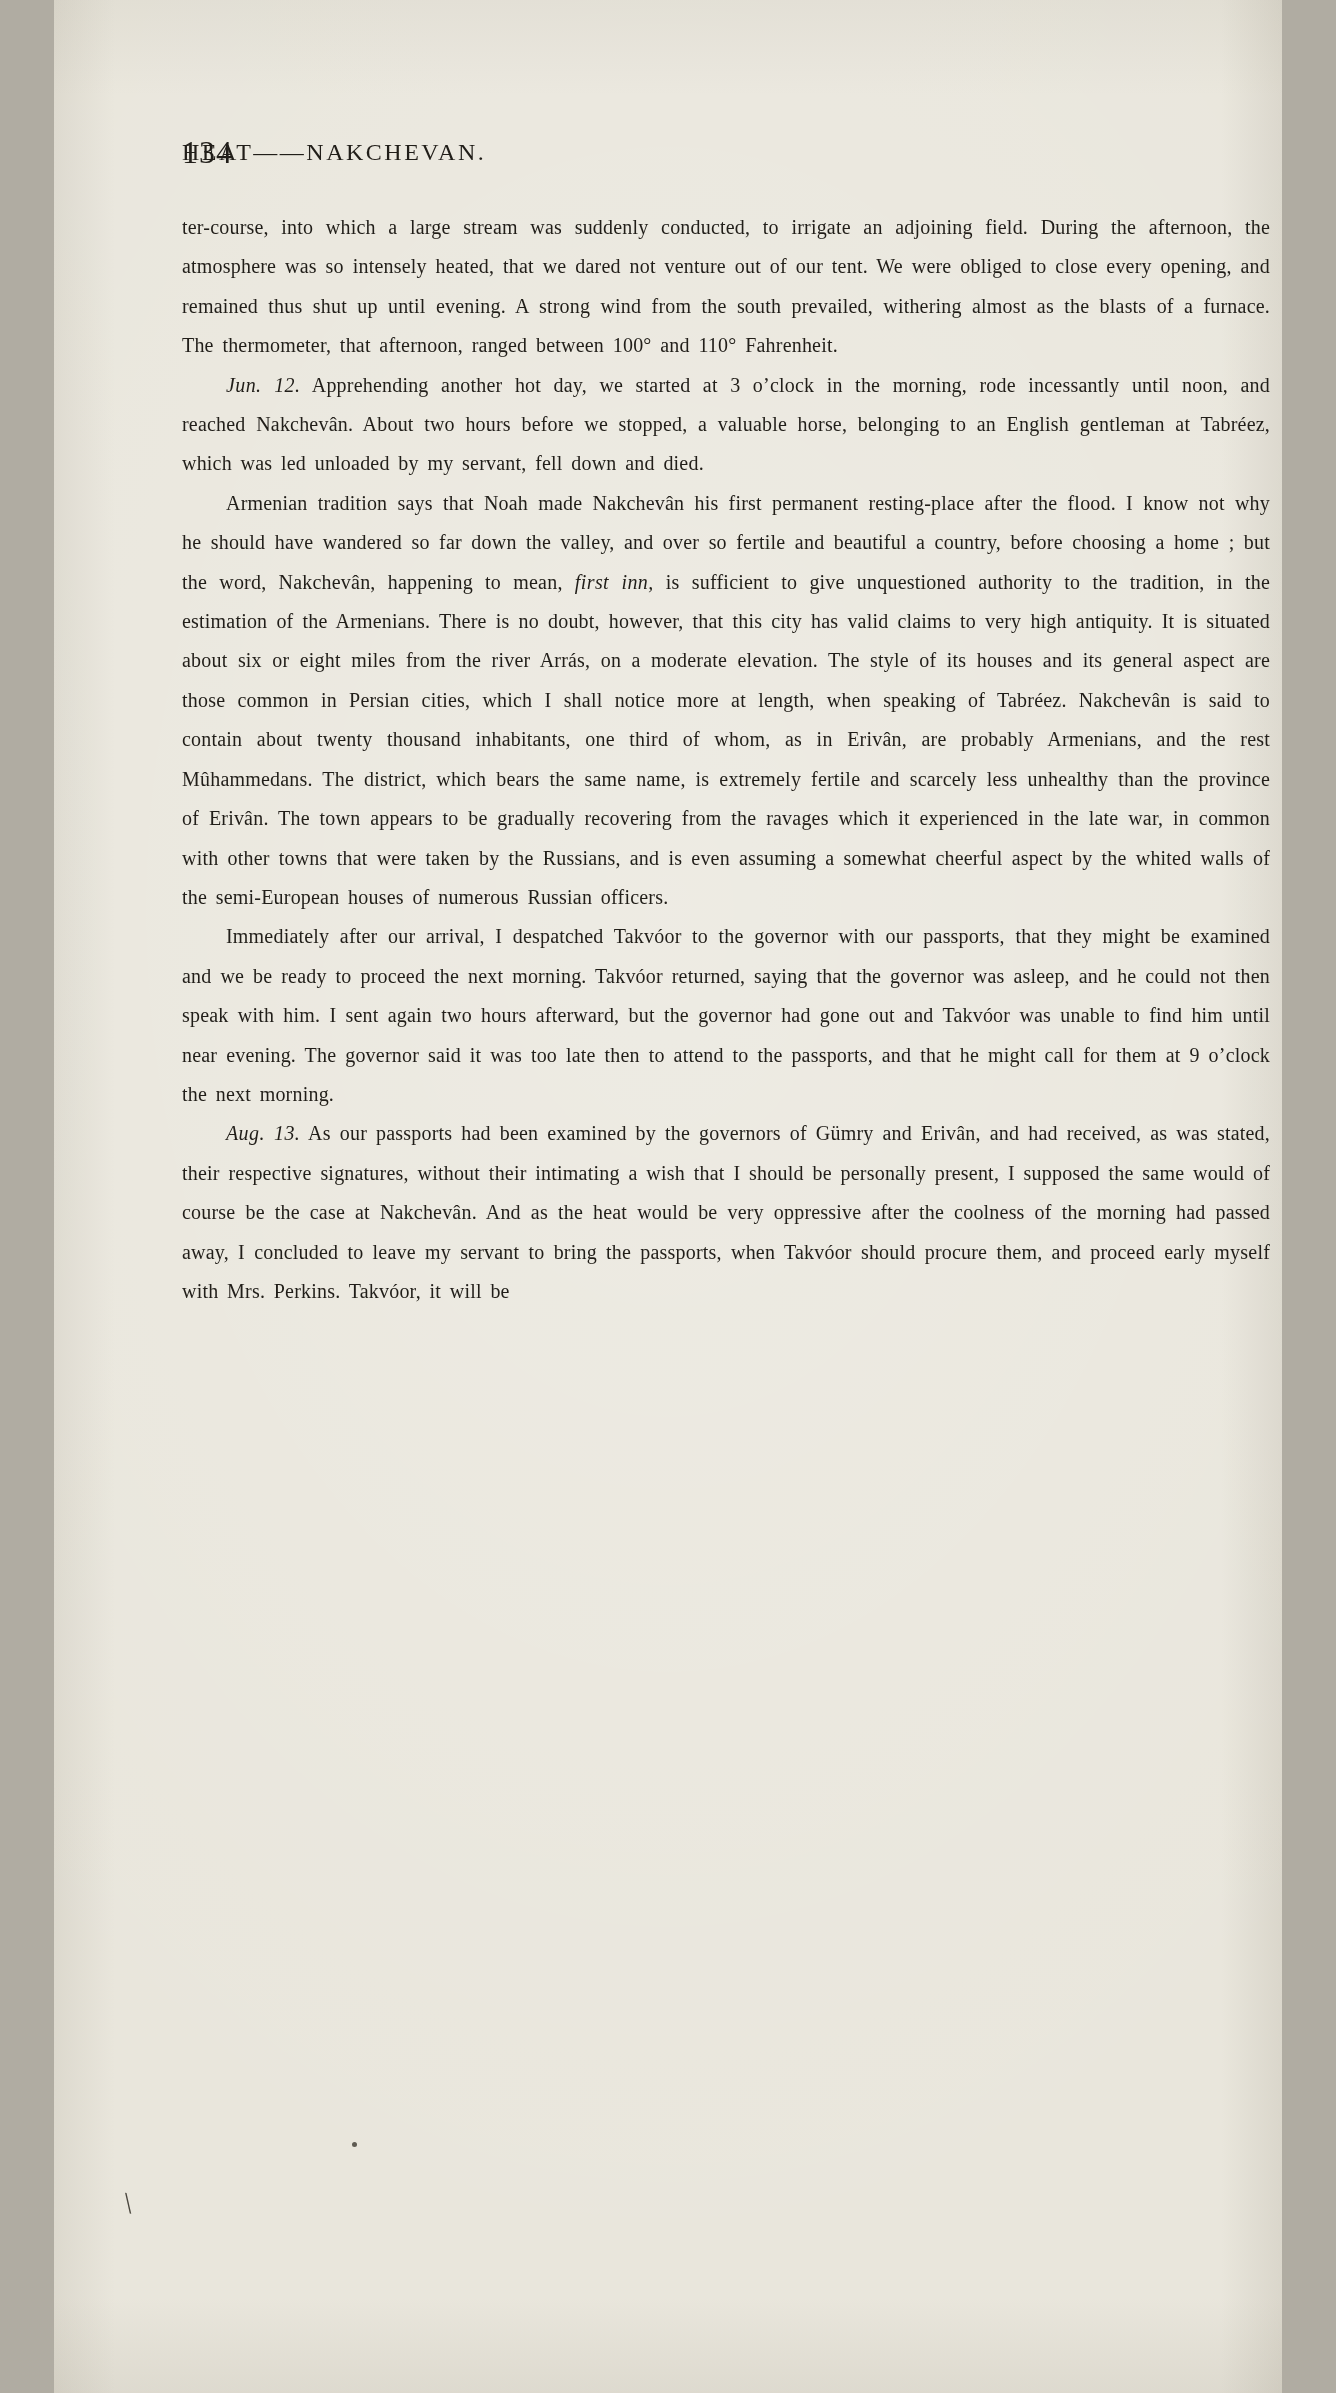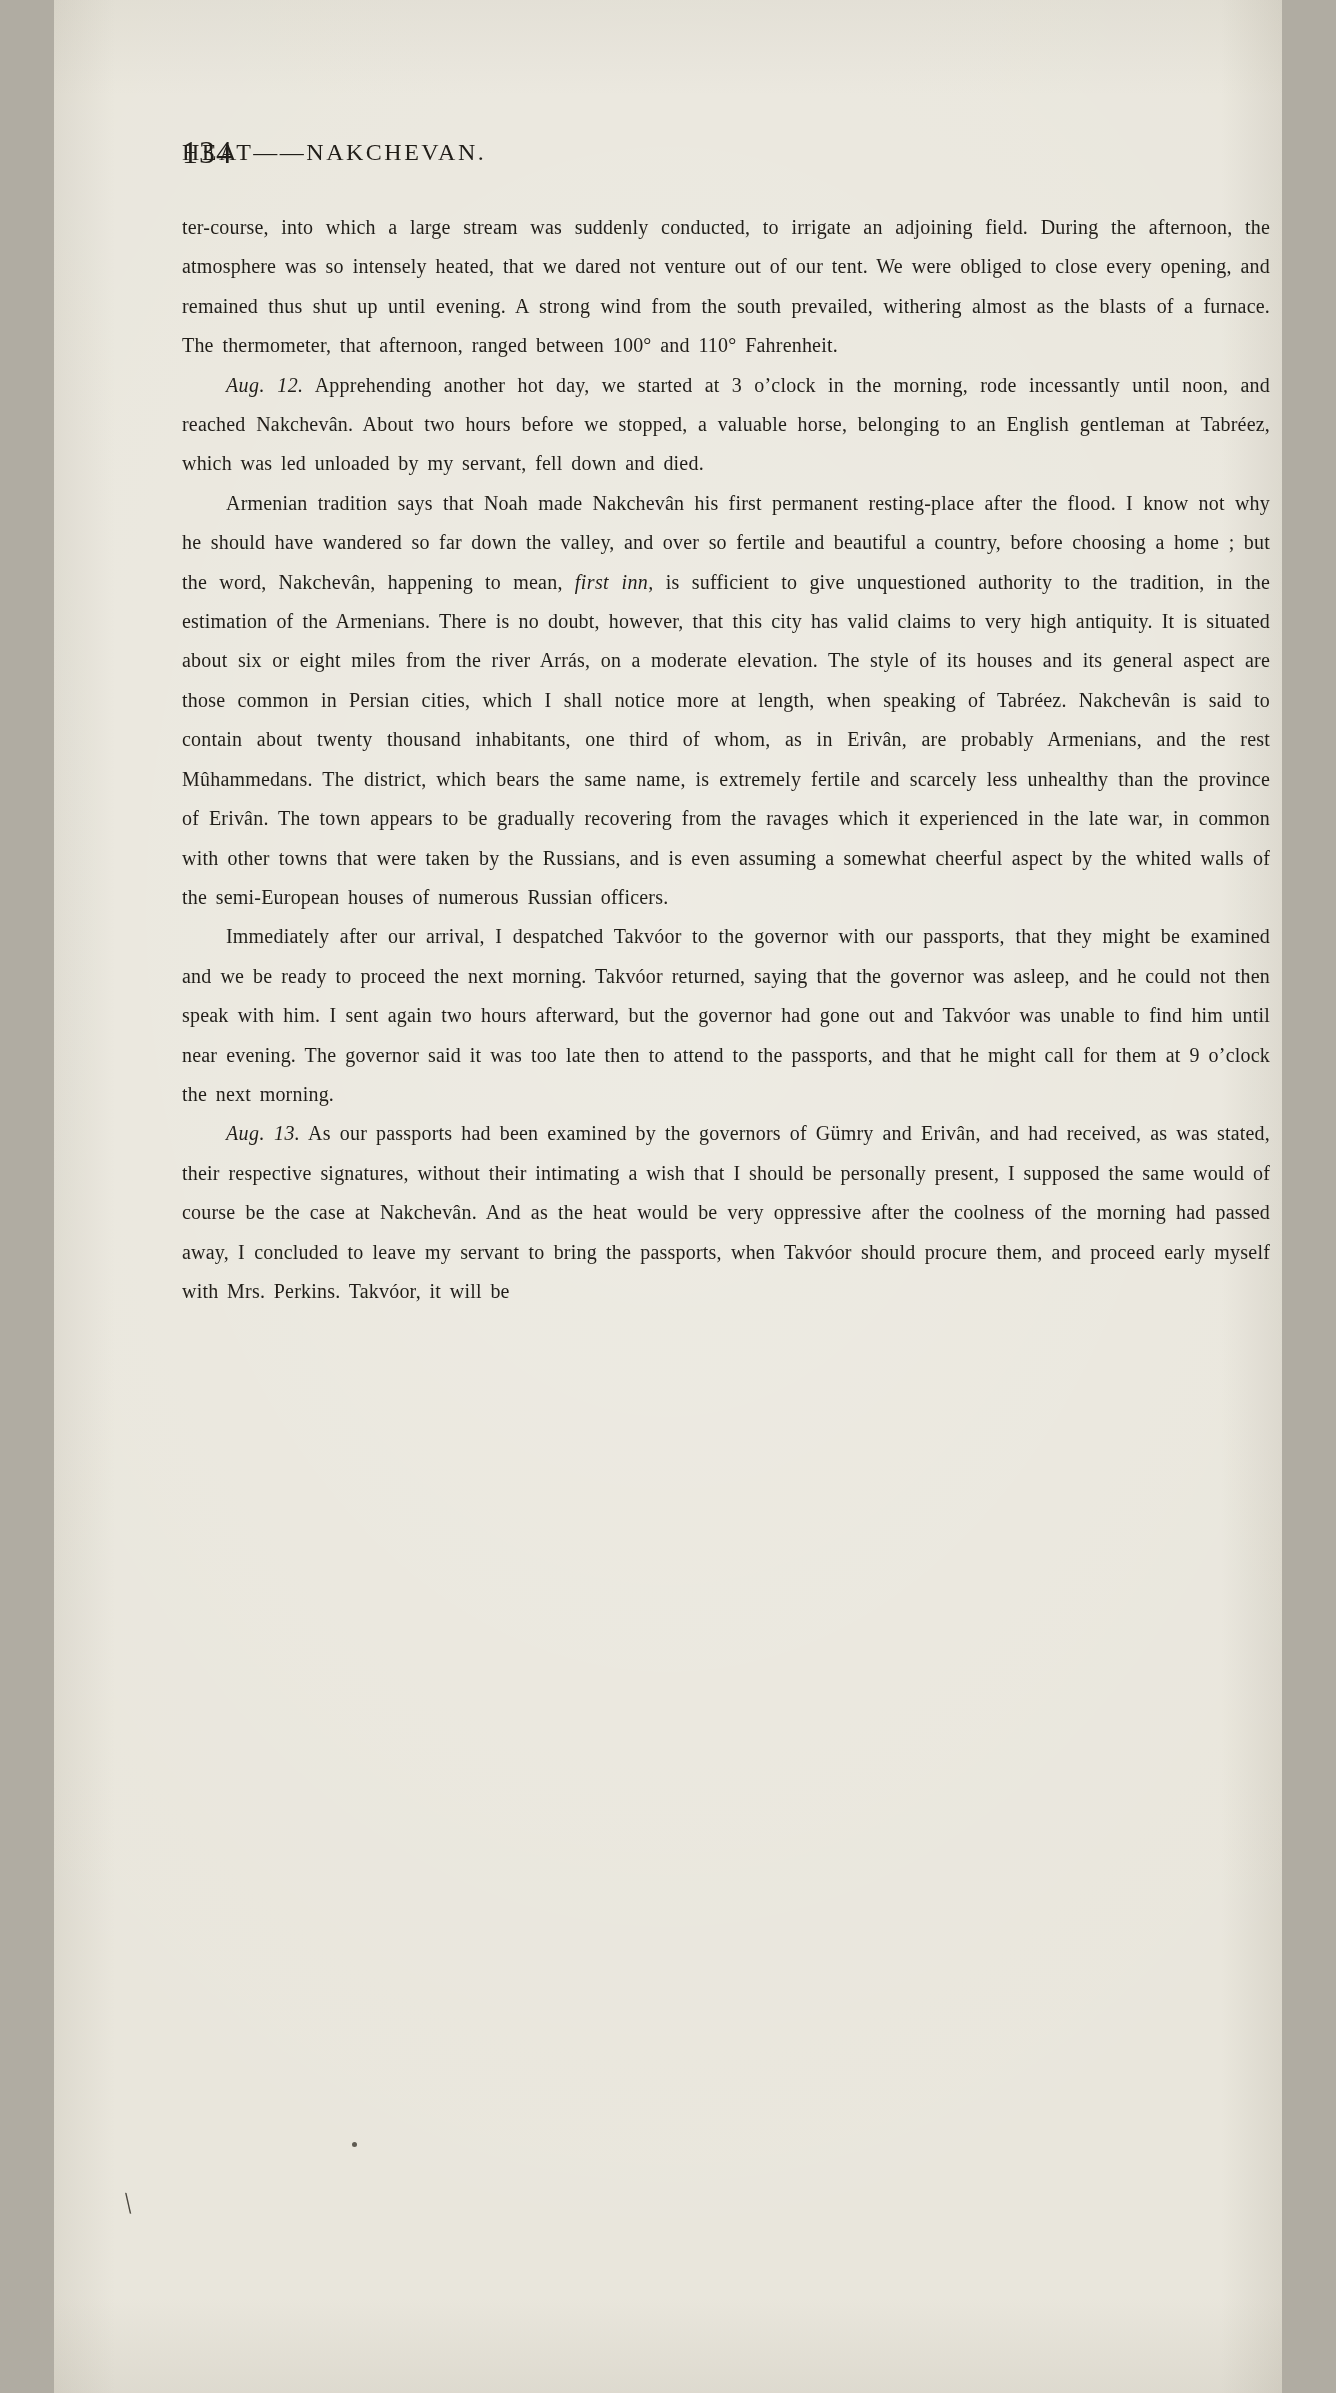--- a/index.html
+++ b/index.html
@@ -87,21 +87,21 @@
 
 <div class="scan-page">
 
   <div class="header-row">
     <div class="page-number">134</div>
     <div class="running-header">HEAT——NAKCHEVAN.</div>
   </div>
 
   <div class="text-block">
       <p class=""><span>ter-course, into which a large stream was suddenly conducted, to irrigate an adjoining field.  During the afternoon, the atmosphere was so intensely heated, that we dared not venture out of our tent. We were obliged to close every opening, and remained thus shut up until evening.  A strong wind from the south prevailed, withering almost as the blasts of a furnace.  The thermometer, that afternoon, ranged between 100° and 110° Fahrenheit.</span></p>
-      <p class="indent"><i>Aug. 12.</i><span>  Apprehending another hot day, we started at 3 o’clock in the morning, rode incessantly until noon, and reached Nakchevân. About two hours before we stopped, a valuable horse, belonging to an English gentleman at Tabréez, which was led unloaded by my servant, fell down and died.</span></p>
+      <p class="indent"><i>Jun. 12.</i><span>  Apprehending another hot day, we started at 3 o’clock in the morning, rode incessantly until noon, and reached Nakchevân. About two hours before we stopped, a valuable horse, belonging to an English gentleman at Tabréez, which was led unloaded by my servant, fell down and died.</span></p>
       <p class="indent"><span>Armenian tradition says that Noah made Nakchevân his first permanent resting-place after the flood.  I know not why he should have wandered so far down the valley, and over so fertile and beautiful a country, before choosing a home ; but the word, Nakchevân, happening to mean, </span><i>first inn,</i><span> is sufficient to give unquestioned authority to the tradition, in the estimation of the Armenians.  There is no doubt, however, that this city has valid claims to very high antiquity.  It is situated about six or eight miles from the river Arrás, on a moderate elevation.  The style of its houses and its general aspect are those common in Persian cities, which I shall notice more at length, when speaking of Tabréez.  Nakchevân is said to contain about twenty thousand inhabitants, one third of whom, as in Erivân, are probably Armenians, and the rest Mûhammedans. The district, which bears the same name, is extremely fertile and scarcely less unhealthy than the province of Erivân.  The town appears to be gradually recovering from the ravages which it experienced in the late war, in common with other towns that were taken by the Russians, and is even assuming a somewhat cheerful aspect by the whited walls of the semi-European houses of numerous Russian officers.</span></p>
       <p class="indent"><span>Immediately after our arrival, I despatched Takvóor to the governor with our passports, that they might be examined and we be ready to proceed the next morning.  Takvóor returned, saying that the governor was asleep, and he could not then speak with him.  I sent again two hours afterward, but the governor had gone out and Takvóor was unable to find him until near evening.  The governor said it was too late then to attend to the passports, and that he might call for them at 9 o’clock the next morning.</span></p>
       <p class="indent"><i>Aug. 13.</i><span>  As our passports had been examined by the governors of Gümry and Erivân, and had received, as was stated, their respective signatures, without their intimating a wish that I should be personally present, I supposed the same would of course be the case at Nakchevân.  And as the heat would be very oppressive after the coolness of the morning had passed away, I concluded to leave my servant to bring the passports, when Takvóor should procure them, and proceed early myself with Mrs. Perkins.  Takvóor, it will be</span></p>
     </div>
 
   <div class="stray-mark">\</div>
 
   <div class="stray-dot"></div>
 
 </div>

